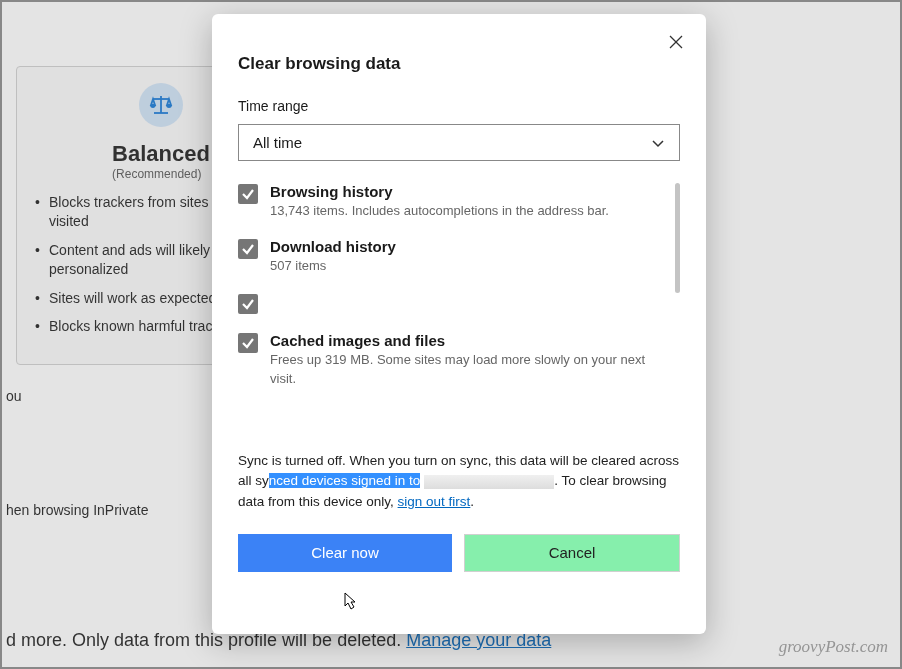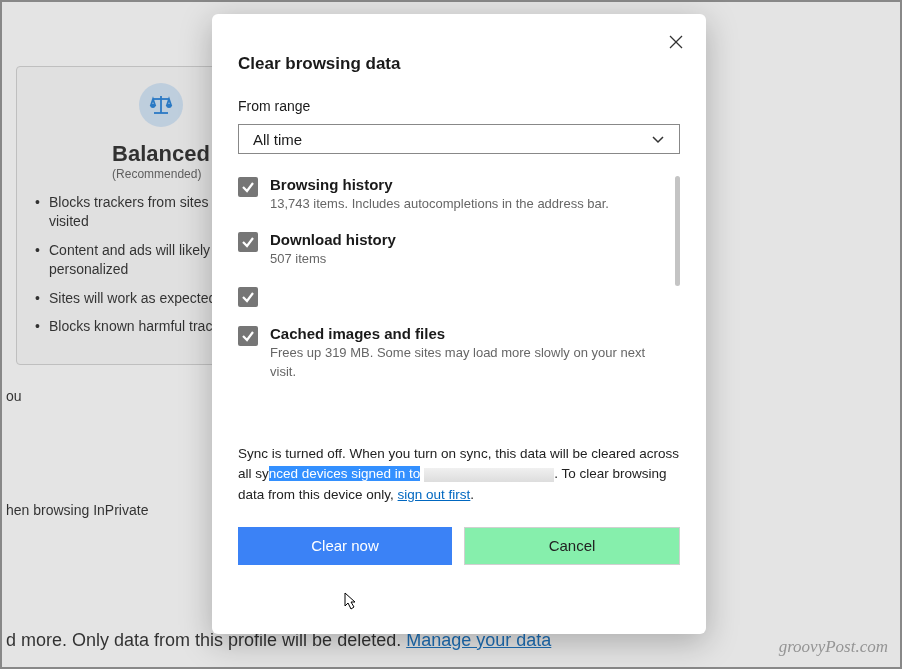--- a/index.html
+++ b/index.html
@@ -95,21 +95,21 @@
 }
 .dialog-title {
   font-size: 17px;
   font-weight: 600;
   margin-bottom: 24px;
   margin-top: 20px;
 }
 .field-label { font-size: 14px; margin-bottom: 10px; }
 .select {
   width: 100%;
-  height: 30px;
+  height: 37px;
   border: 1px solid #888;
   background: #fff;
   display: flex;
   align-items: center;
   justify-content: space-between;
   padding: 0 14px;
   cursor: pointer;
   margin-bottom: 22px;
 }
 .select-value { font-size: 15px; }
@@ -250,21 +250,21 @@
   <div class="dialog">
     <div class="dialog-close">
       <svg width="16" height="16" viewBox="0 0 16 16" stroke="#333" stroke-width="1.3">
         <line x1="2" y1="2" x2="14" y2="14"></line>
           <line x1="14" y1="2" x2="2" y2="14"></line>
       </svg>
     </div>
 
     <h1 class="dialog-title">Clear browsing data</h1>
 
-    <div class="field-label">From range</div>
+    <div class="field-label">Time range</div>
     <div class="select">
       <span class="select-value">All time</span>
       <svg width="14" height="14" viewBox="0 0 14 14" fill="none" stroke="#333" stroke-width="1.5">
         <polyline points="2,5 7,10 12,5"></polyline>
       </svg>
     </div>
 
     <div class="options-scroll">
       <div class="options-scrollbar"></div>
 

